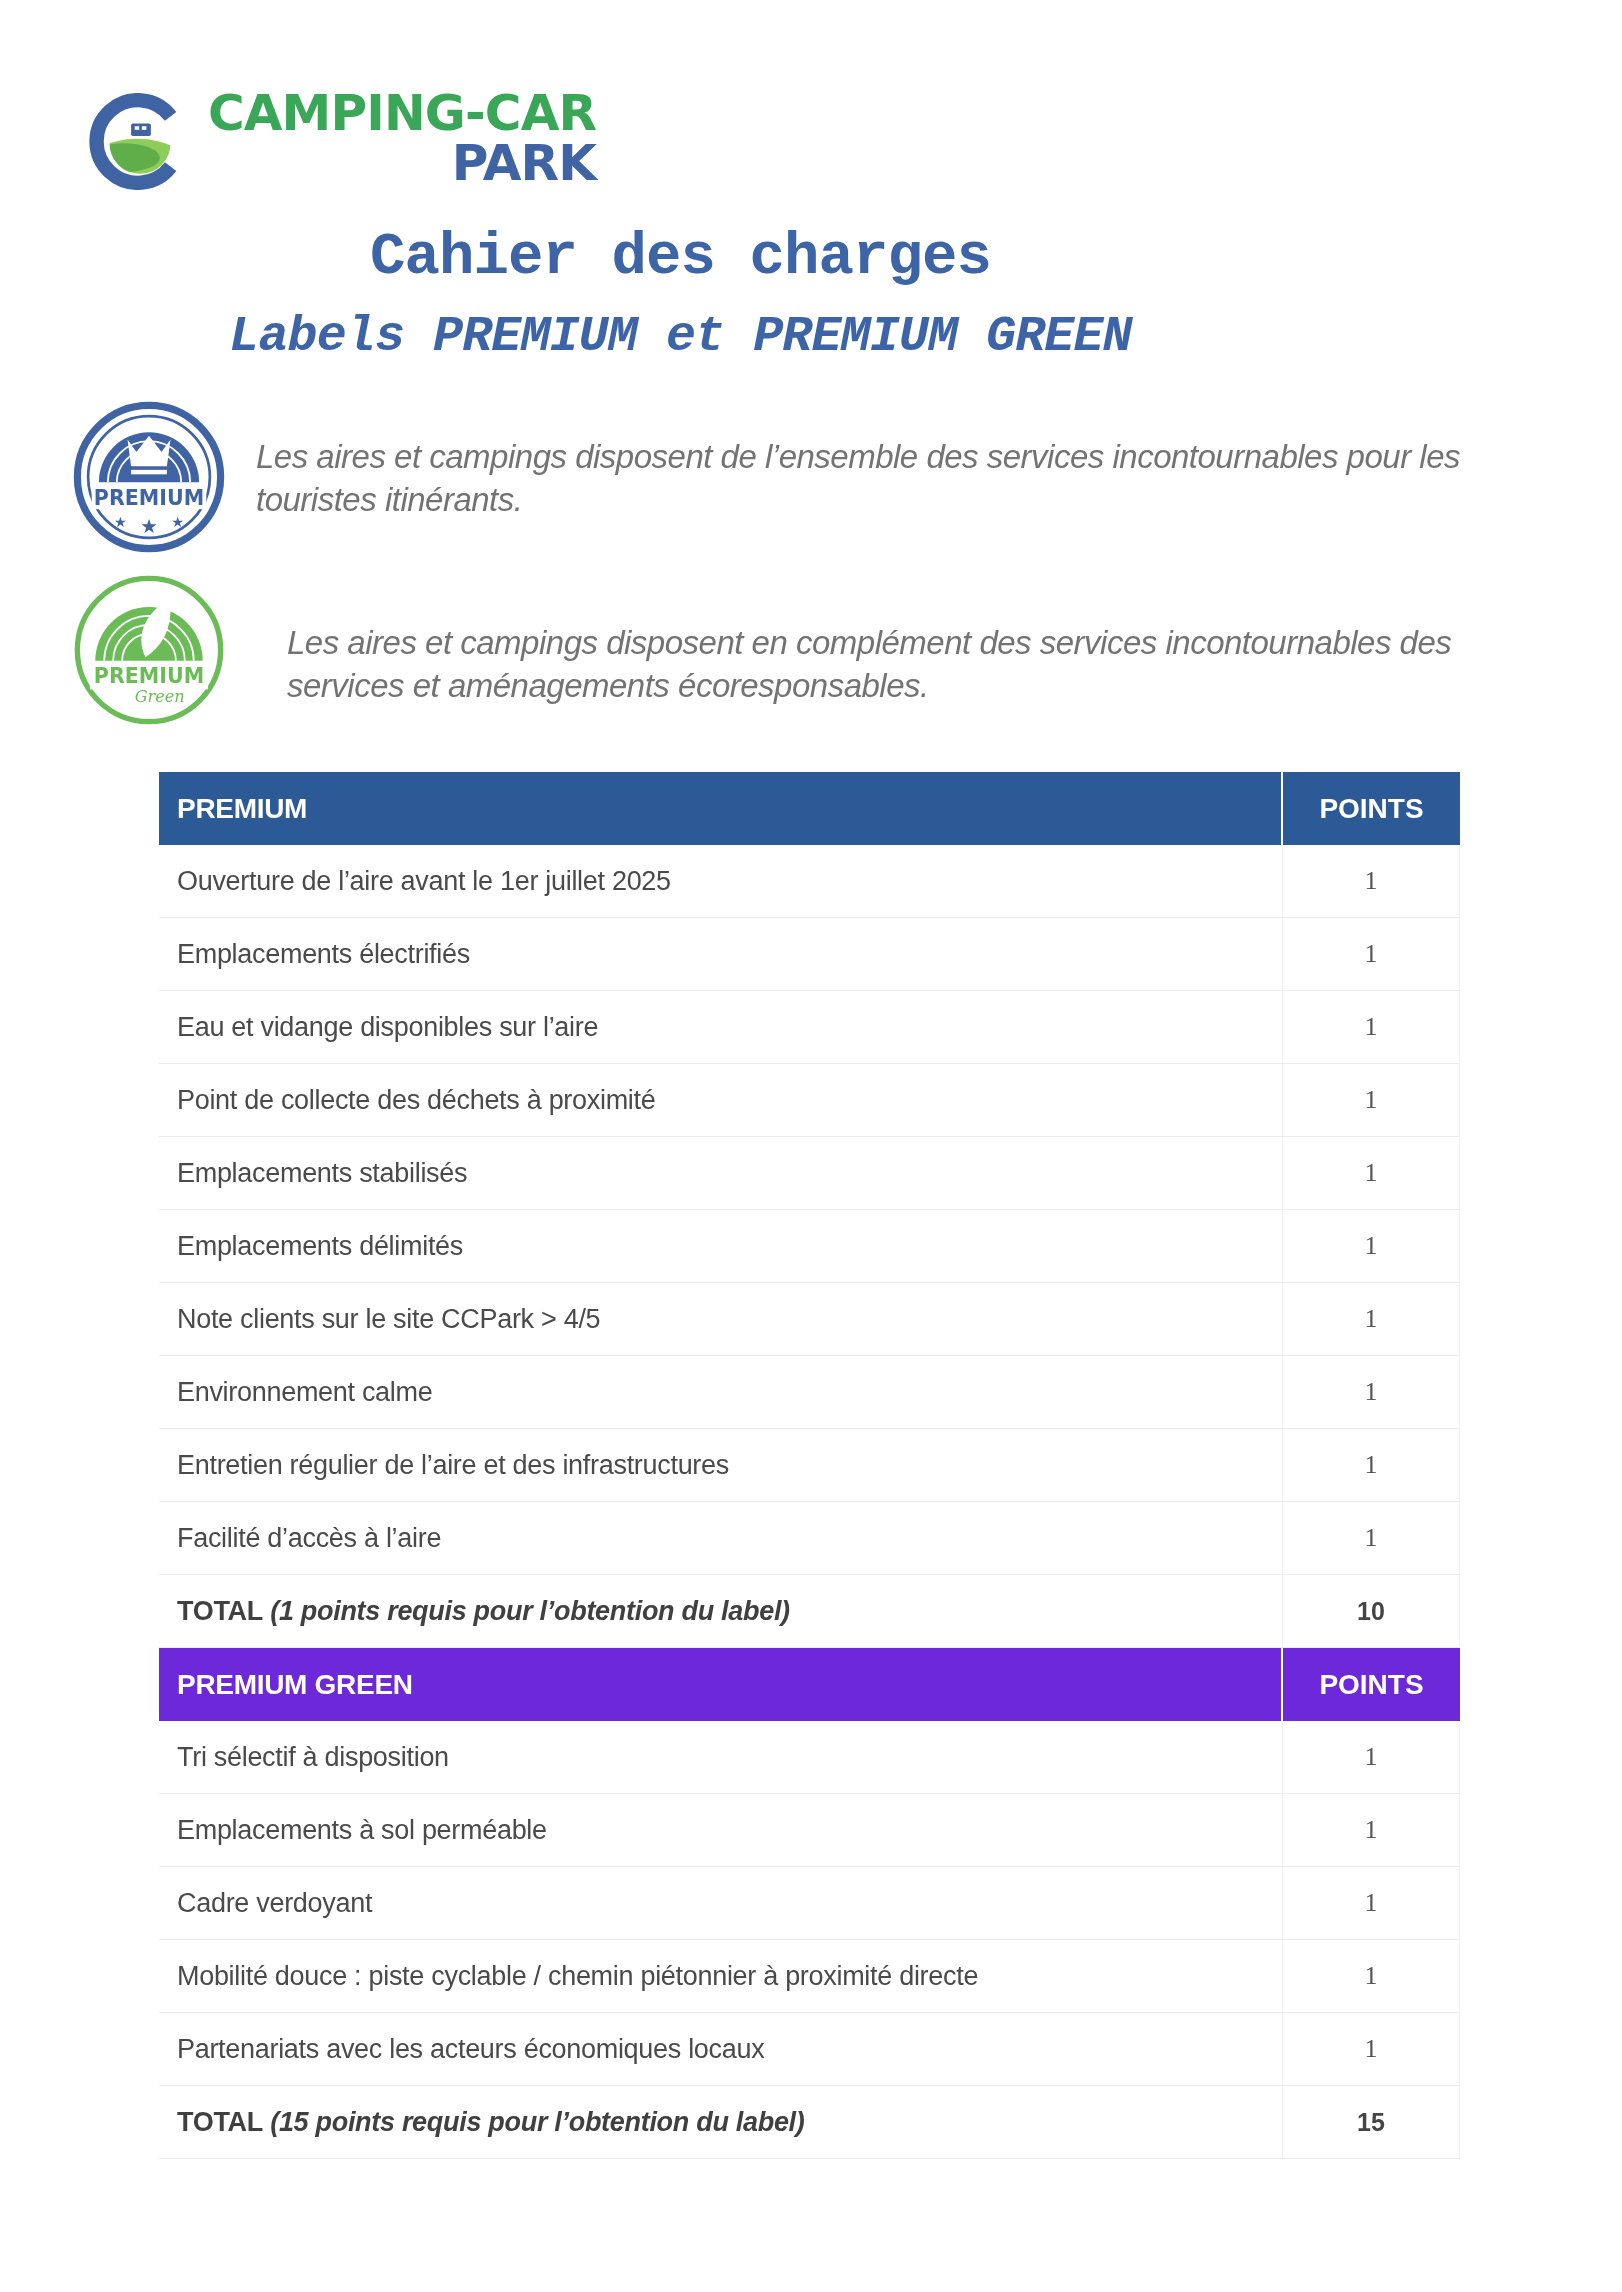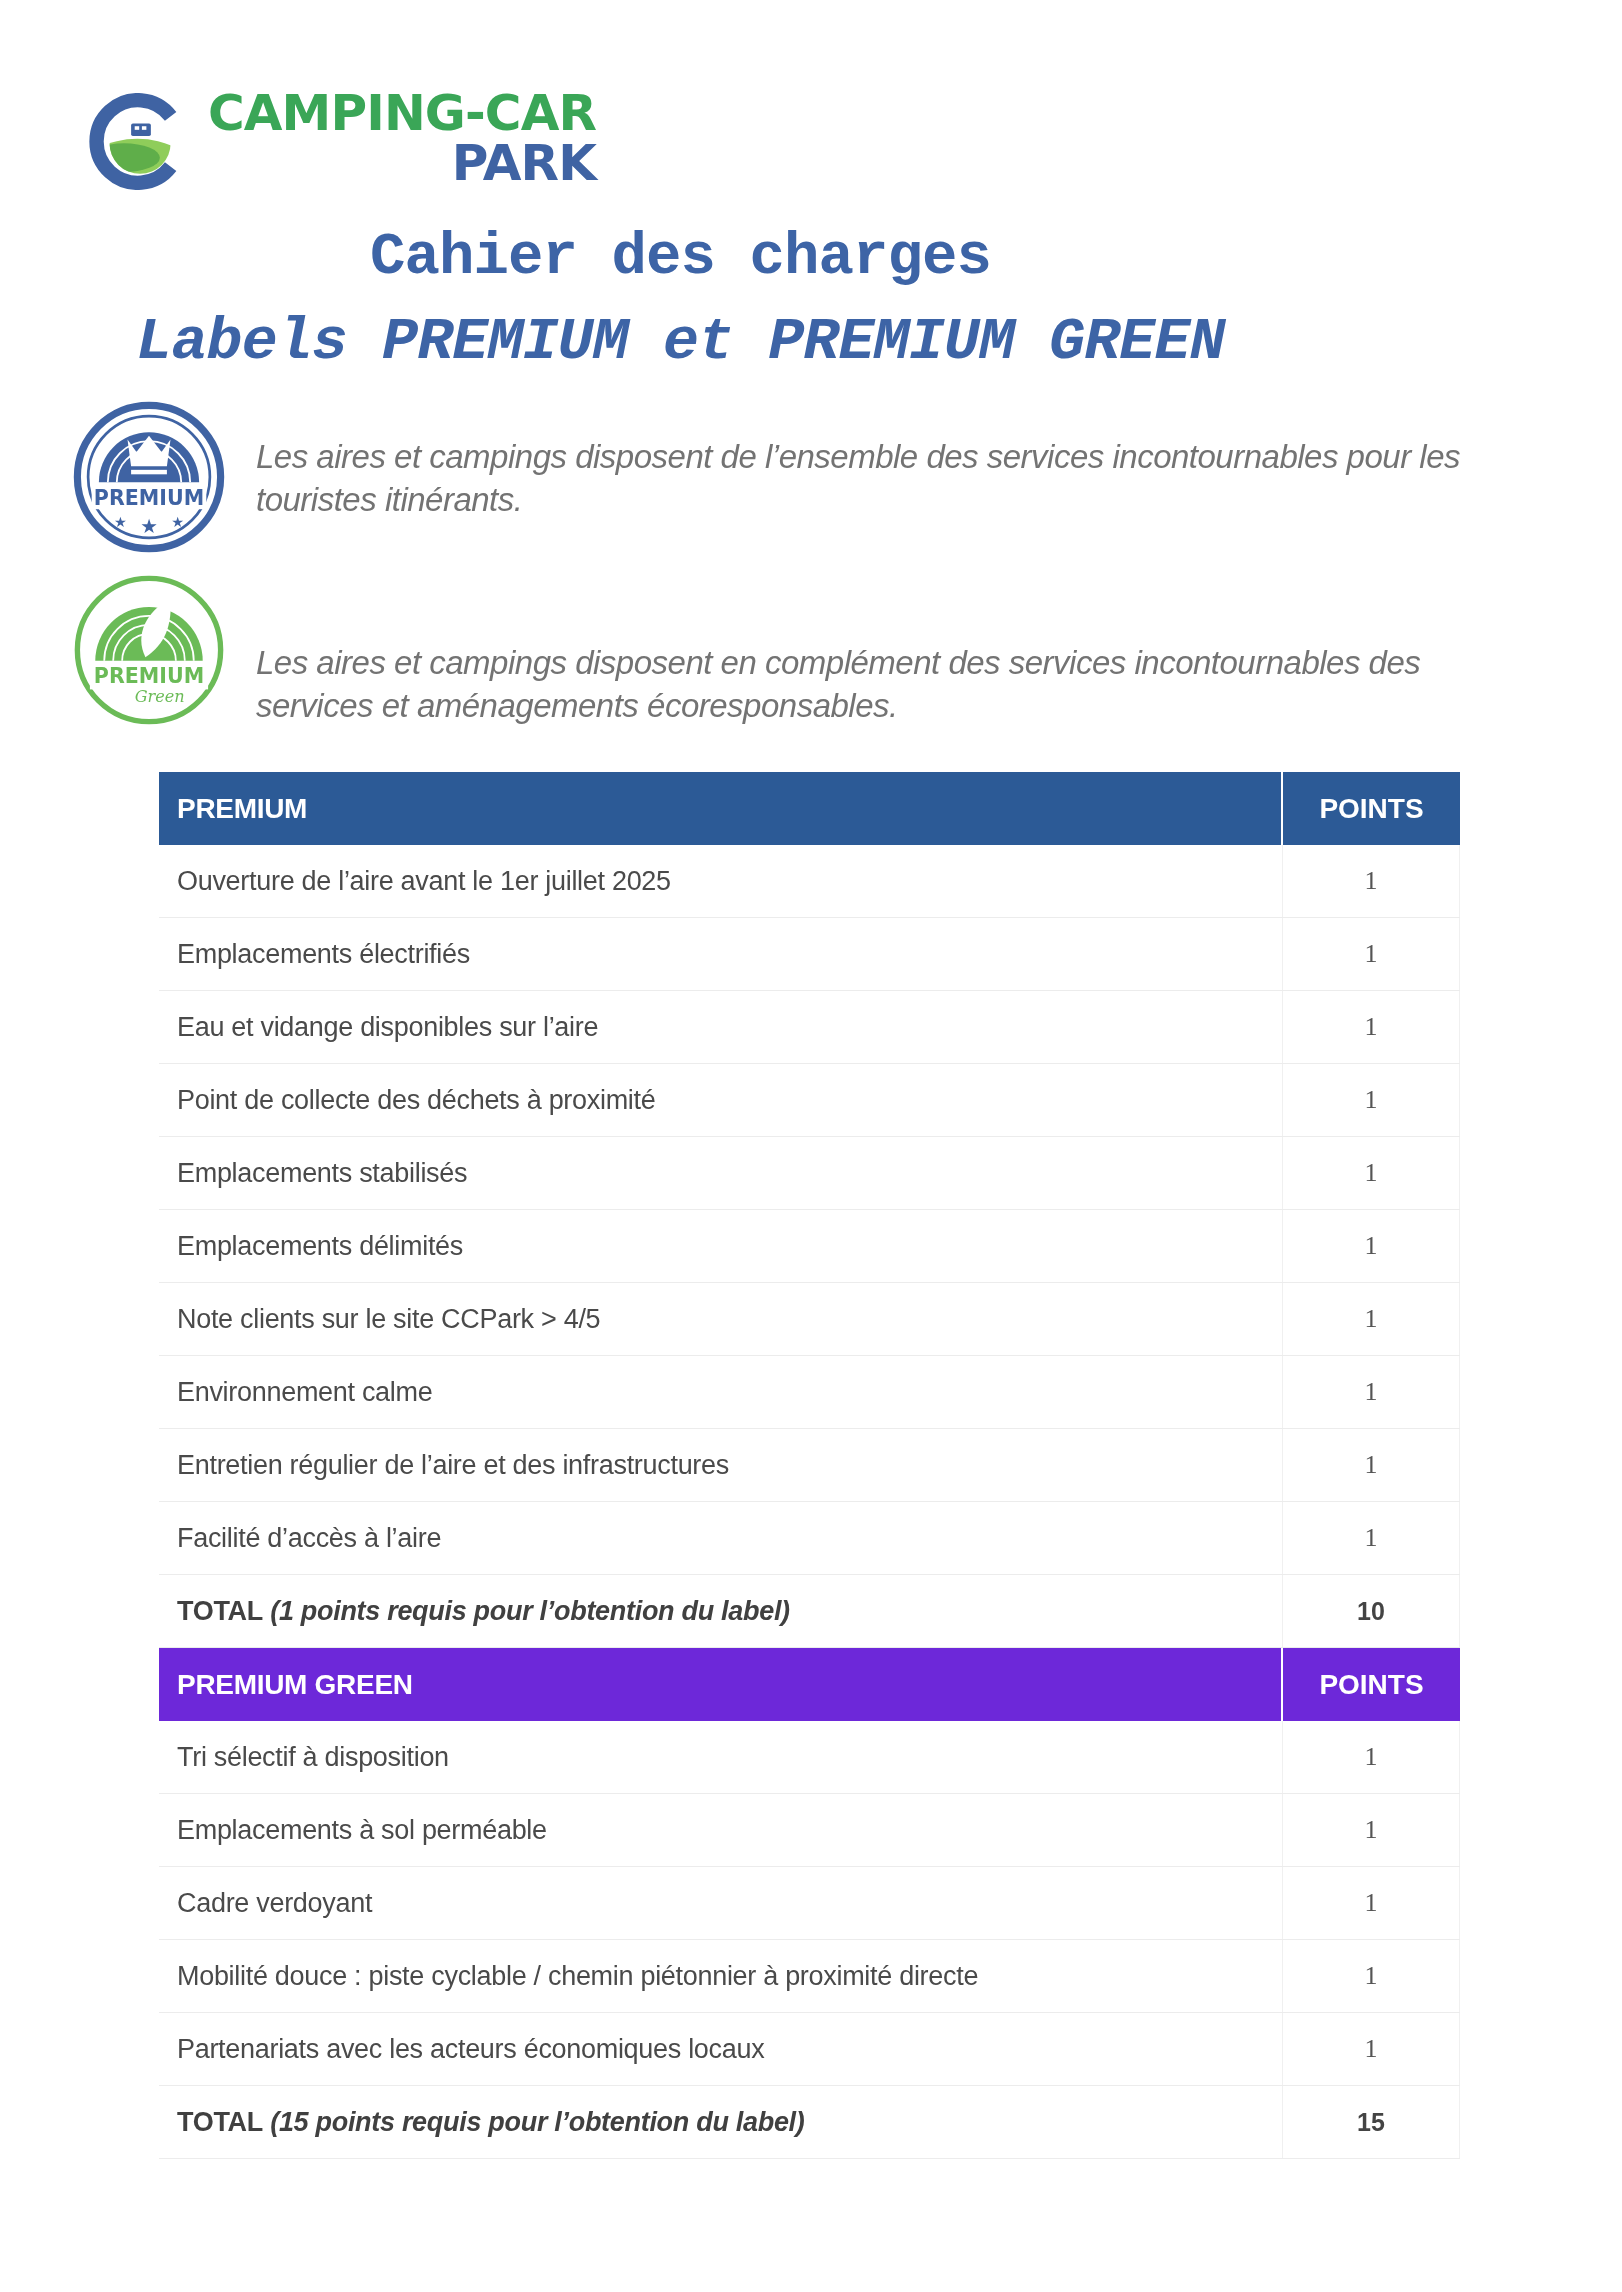--- a/index.html
+++ b/index.html
@@ -9,29 +9,29 @@
     font-family: "Liberation Sans", sans-serif;
   }
   .logo { position: absolute; left: 88px; top: 88px; width: 537px; height: 107px; }
   .logo-mark { position: absolute; left: 0; top: 4.5px; width: 97px; height: 97px; }
   .logo-text { position: absolute; left: 120px; top: 0; font-family: "DejaVu Sans", sans-serif; font-weight: bold; line-height: 50px; letter-spacing: -0.9px; }
   .logo-line1 { color: #3aa657; font-size: 50px; }
   .logo-line2 { color: #3f63a3; font-size: 50px; text-align: right; }
 
   .title { position: absolute; left: 0; width: 1361px; text-align: center; color: #3d64a6; font-family: Liberation Mono, monospace; font-weight: bold; }
   .title-main { top: 224px; font-size: 59px; letter-spacing: -0.9px; }
-  .title-sub { top: 308px; font-size: 60px; font-style: italic; letter-spacing: -0.9px; }
+  .title-sub { top: 308px; font-size: 50px; font-style: italic; letter-spacing: -0.9px; }
 
   .badge { position: absolute; left: 72px; width: 154px; height: 154px; }
   .badge-premium { top: 400px; }
   .badge-green { top: 573px; }
 
   .intro { position: absolute; left: 256px; width: 1272px; color: #737373; font-style: italic; font-size: 33px; line-height: 43px; font-family: "Liberation Sans", sans-serif; letter-spacing: -0.5px; }
   .intro-1 { top: 435px; }
-  .intro-2 { top: 641px; }
+  .intro-2 { top: 621px; margin-left: 31px; }
 
   .table { position: absolute; left: 159px; top: 772px; width: 1301px; border-collapse: collapse; }
   .row { display: flex; height: 72px; border-bottom: 1.8px solid #ececec; }
   .cell-label { flex: 0 0 1124px; box-sizing: border-box; padding-left: 18px; display: flex; align-items: center; font-size: 27px; color: #4a4a4a; border-right: 1.8px solid #f0f0f0; letter-spacing: -0.3px; }
   .cell-points { flex: 1; display: flex; align-items: center; justify-content: center; font-size: 26px; color: #555; font-family: "Liberation Serif", serif; border-right: 1.8px solid #f0f0f0; }
   .head { height: 73px; border-bottom: none; }
   .head .cell-label, .head .cell-points { color: #ffffff; font-weight: bold; font-family: "Liberation Sans", sans-serif; font-size: 28px; border-right: 2.7px solid #ffffff; }
   .head .cell-points { border-right: none; }
   .head-blue .cell-label, .head-blue .cell-points { background: #2c5a96; }
   .head-green .cell-label, .head-green .cell-points { background: #6d28d9; }

